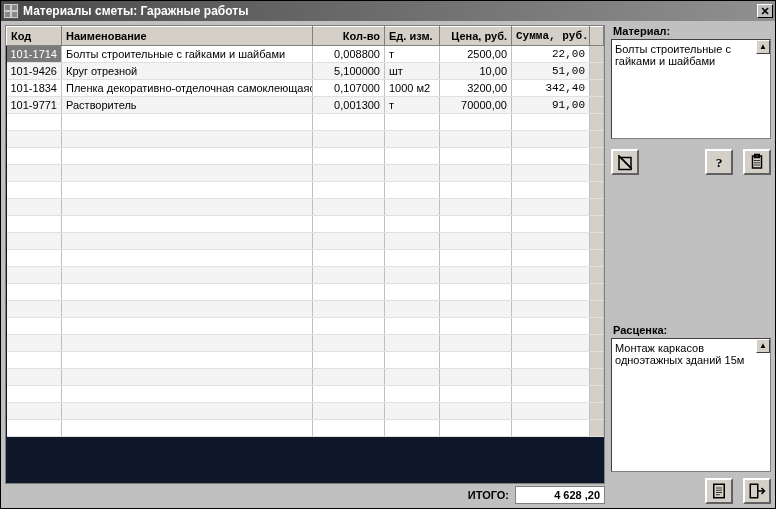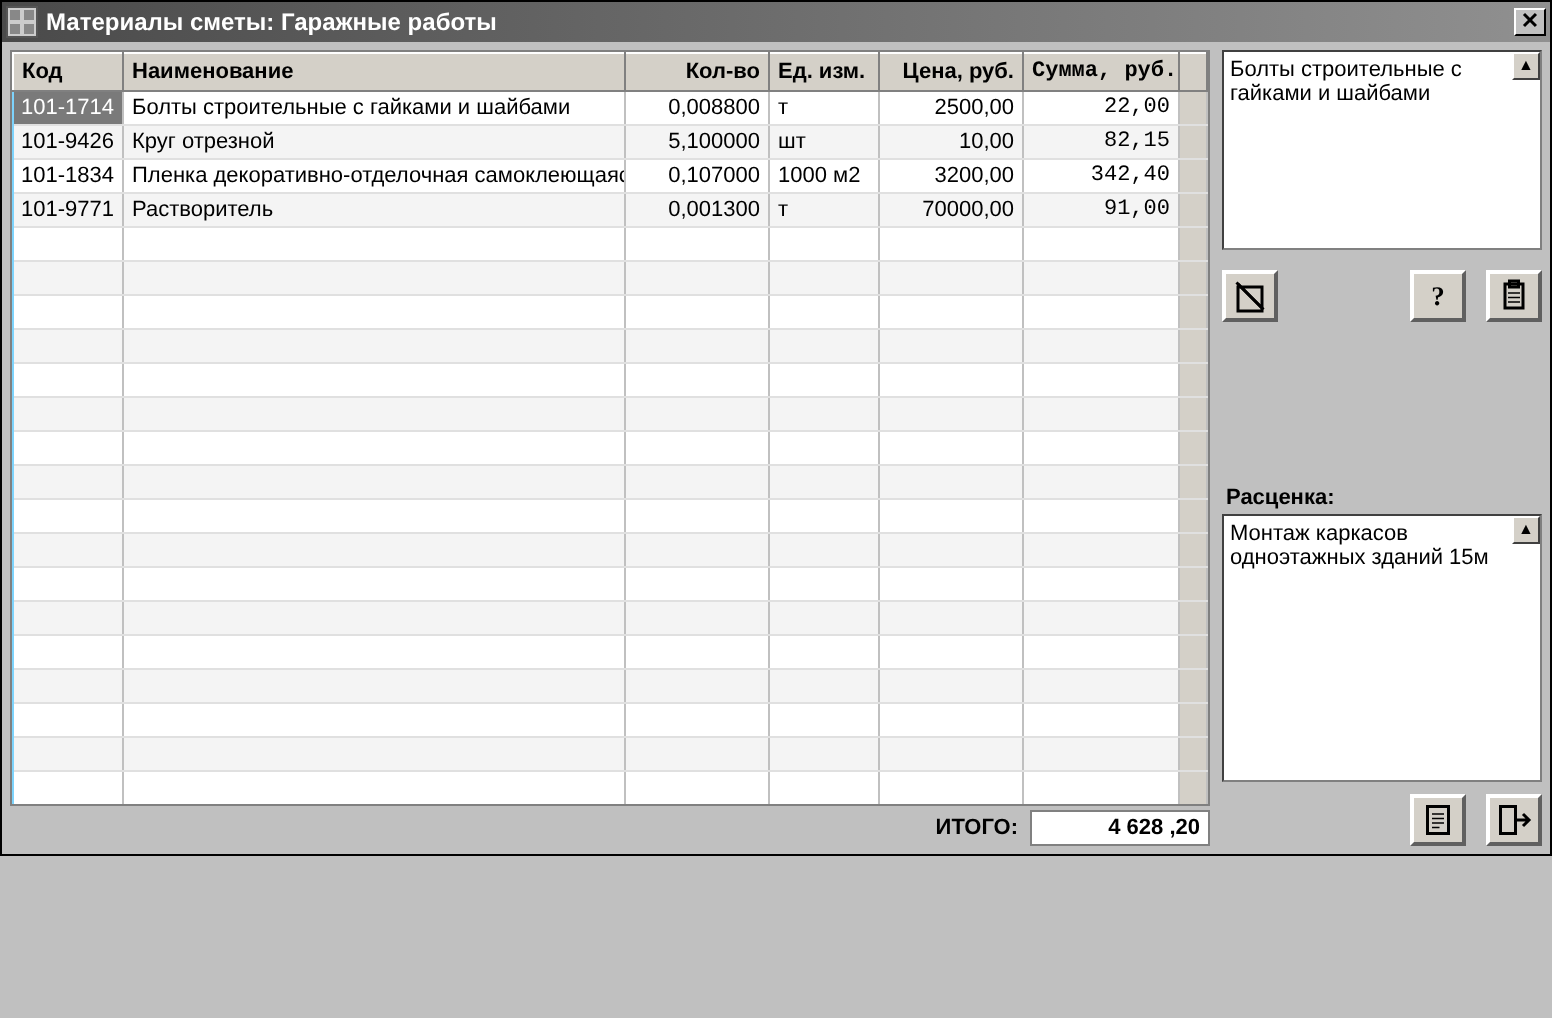--- a/index.html
+++ b/index.html
@@ -8,21 +8,21 @@
     padding: 0;
     font-family: Tahoma, Arial, sans-serif;
     font-size: 11px;
     background: #c0c0c0;
     width: 776px;
     height: 509px;
     overflow: hidden;
   }
   .window {
     width: 776px;
-    height: 428px;
+    height: 509px;
     border: 1px solid #000;
     background: #c0c0c0;
     display: flex;
     flex-direction: column;
   }
   .titlebar {
     background: linear-gradient(to right, #4a4a4a, #909090);
     color: #fff;
     height: 20px;
     display: flex;
@@ -64,21 +64,21 @@
   }
   .left {
     flex: 1;
     display: flex;
     flex-direction: column;
     min-width:0;
   }
   .tablewrap {
     flex: 1;
     border: 1px solid #808080;
-    background: #7dd3fc;
+    background: #0f172a;
     overflow: hidden;
     position:relative;
   }
   table.grid {
     border-collapse: collapse;
     width: 100%;
     table-layout: fixed;
     font-size: 11px;
   }
   table.grid th {
@@ -214,21 +214,21 @@
                 <td class="col-price">2500,00</td>
                 <td class="col-sum">22,00</td>
                 <td class="col-scroll" style="background: rgb(212, 208, 200);"></td>
               </tr>
               <tr>
                 <td class="col-code">101-9426</td>
                 <td class="col-name">Круг отрезной</td>
                 <td class="col-qty">5,100000</td>
                 <td class="col-unit">шт</td>
                 <td class="col-price">10,00</td>
-                <td class="col-sum">82,15</td>
+                <td class="col-sum">51,00</td>
                 <td class="col-scroll" style="background: rgb(212, 208, 200);"></td>
               </tr>
               <tr>
                 <td class="col-code">101-1834</td>
                 <td class="col-name">Пленка декоративно-отделочная самоклеющаяся</td>
                 <td class="col-qty">0,107000</td>
                 <td class="col-unit">1000 м2</td>
                 <td class="col-price">3200,00</td>
                 <td class="col-sum">342,40</td>
                 <td class="col-scroll" style="background: rgb(212, 208, 200);"></td>
@@ -415,20 +415,21 @@
               </tr>
             </tbody>
         </table>
       </div>
       <div class="footerrow">
         <span class="lbl">ИТОГО:</span>
         <span class="val">4 628 ,20</span>
       </div>
     </div>
     <div class="right">
+      <div class="panel-label">Материал:</div>
       <div class="textbox mat">
         <span>Болты строительные с гайками и шайбами</span>
         <div class="scroll-up">▲</div>
       </div>
       <div class="btnrow">
         <div class="btn3d">
           <svg viewBox="0 0 24 24">
               <path d="M4 4 L20 20 M4 6 H20 V22 H4 Z" fill="none" stroke="#000" stroke-width="2"></path>
               <path d="M3 3 L21 21" stroke="#000" stroke-width="2"></path>
             </svg>

